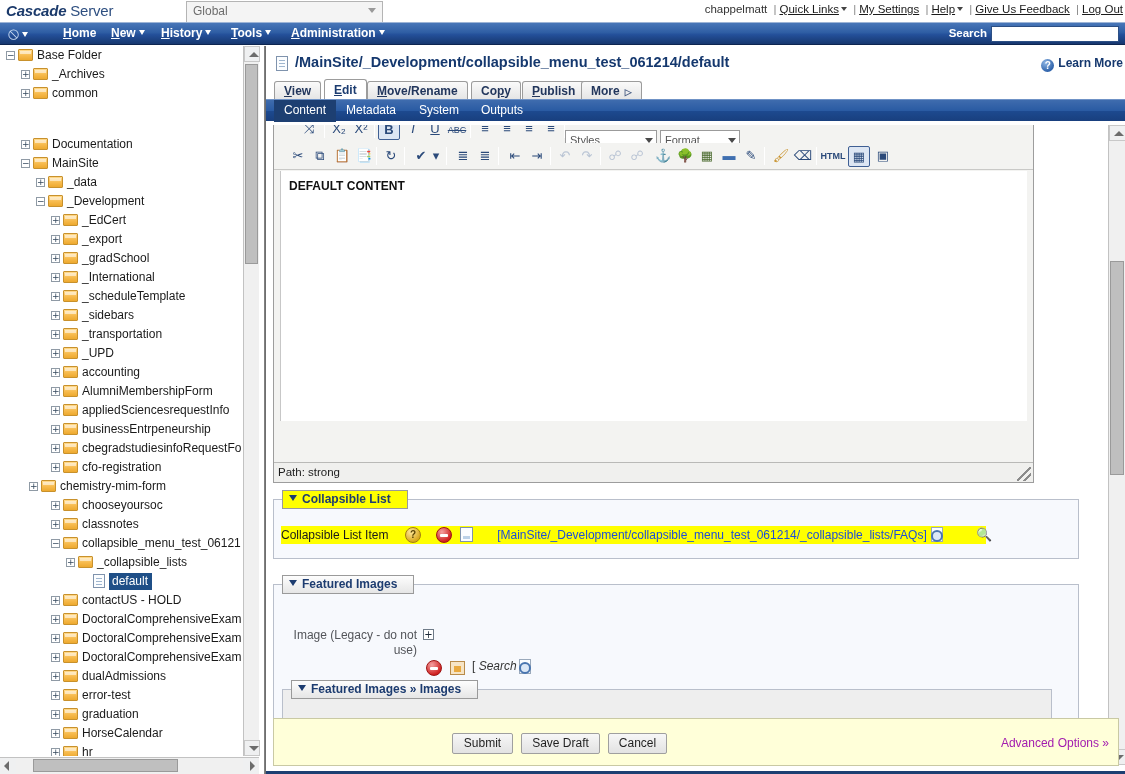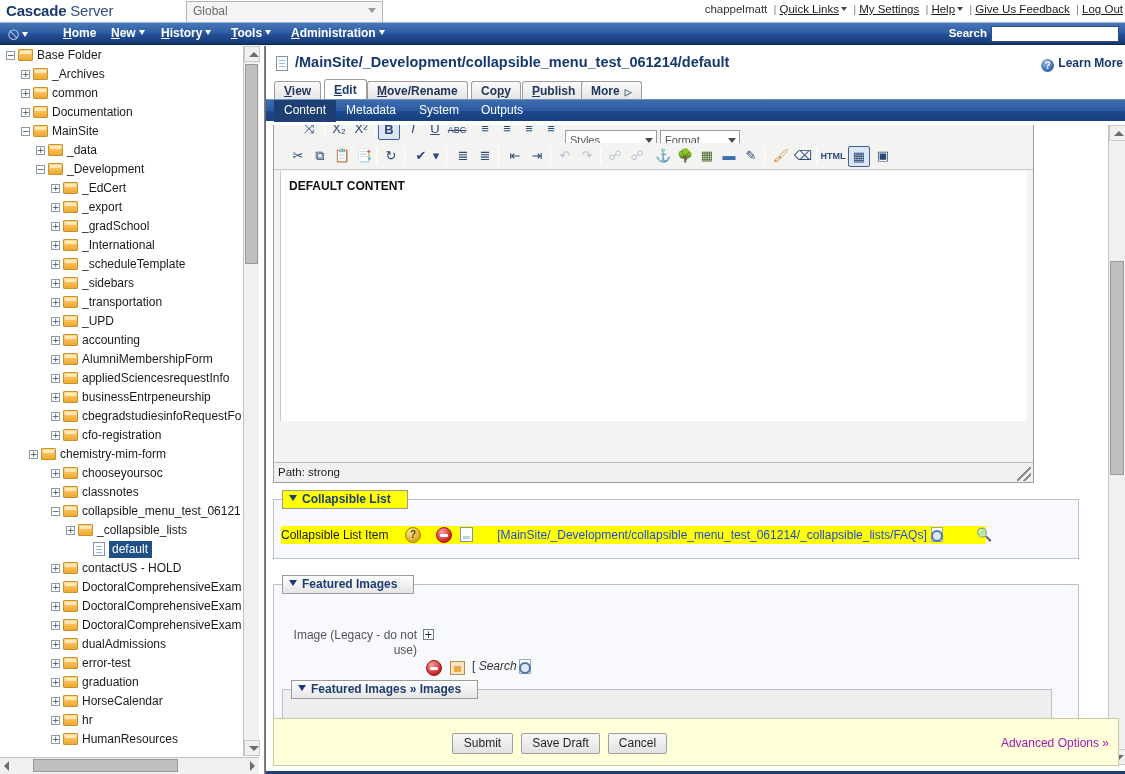--- a/index.html
+++ b/index.html
@@ -14,21 +14,21 @@
 
   
   #brandbar {
     position: absolute; left: 0; top: 0; width: 1125px; height: 22px;
     background: #ffffff;
   }
   #logo {
     position: absolute; left: 6px; top: 2px;
     font-size: 15px; color: #1b3a6b; letter-spacing: -0.2px;
   }
-  #logo b { font-weight: bold; }
+  #logo b { font-weight: bold; font-style: italic; }
   #logo span.light { font-weight: normal; color: #2e4f80; }
   #site-select {
     position: absolute; left: 186px; top: 1px; width: 197px; height: 35px;
     background: #f4f4f4; border: 1px solid #b4b4b4;
     color: #6d6d6d; font-size: 12px; padding: 2px 0 0 6px;
   }
   #site-select .caret {
     position: absolute; right: 6px; top: 6px;
     border-left: 4px solid transparent; border-right: 4px solid transparent;
     border-top: 5px solid #9a9a9a;
@@ -430,21 +430,21 @@
     <span class="lbl">Search</span>
     <input id="search-input" type="text" placeholder="" style="">
   </div>
 </div>
 
 <div id="treepanel">
   <div id="treescroll">
       <div class="tnode" style="padding-left: 6px;"><span class="exp">−</span><span class="folder"></span><span class="lbl">Base Folder</span></div>
       <div class="tnode" style="padding-left: 21px;"><span class="exp">+</span><span class="folder"></span><span class="lbl">_Archives</span></div>
       <div class="tnode" style="padding-left: 21px;"><span class="exp">+</span><span class="folder"></span><span class="lbl">common</span></div>
-      <div class="tnode" style="padding-left: 21px;"><span class="exp">+</span><span class="folder"></span><span class="lbl">Documentation</span></div>
+      <div class="tnode" style="padding-left: 21px; margin-top: 32px;"><span class="exp">+</span><span class="folder"></span><span class="lbl">Documentation</span></div>
       <div class="tnode" style="padding-left: 21px;"><span class="exp">−</span><span class="folder"></span><span class="lbl">MainSite</span></div>
       <div class="tnode" style="padding-left: 36px;"><span class="exp">+</span><span class="folder"></span><span class="lbl">_data</span></div>
       <div class="tnode" style="padding-left: 36px;"><span class="exp">−</span><span class="folder"></span><span class="lbl">_Development</span></div>
       <div class="tnode" style="padding-left: 51px;"><span class="exp">+</span><span class="folder"></span><span class="lbl">_EdCert</span></div>
       <div class="tnode" style="padding-left: 51px;"><span class="exp">+</span><span class="folder"></span><span class="lbl">_export</span></div>
       <div class="tnode" style="padding-left: 51px;"><span class="exp">+</span><span class="folder"></span><span class="lbl">_gradSchool</span></div>
       <div class="tnode" style="padding-left: 51px;"><span class="exp">+</span><span class="folder"></span><span class="lbl">_International</span></div>
       <div class="tnode" style="padding-left: 51px;"><span class="exp">+</span><span class="folder"></span><span class="lbl">_scheduleTemplate</span></div>
       <div class="tnode" style="padding-left: 51px;"><span class="exp">+</span><span class="folder"></span><span class="lbl">_sidebars</span></div>
       <div class="tnode" style="padding-left: 51px;"><span class="exp">+</span><span class="folder"></span><span class="lbl">_transportation</span></div>

